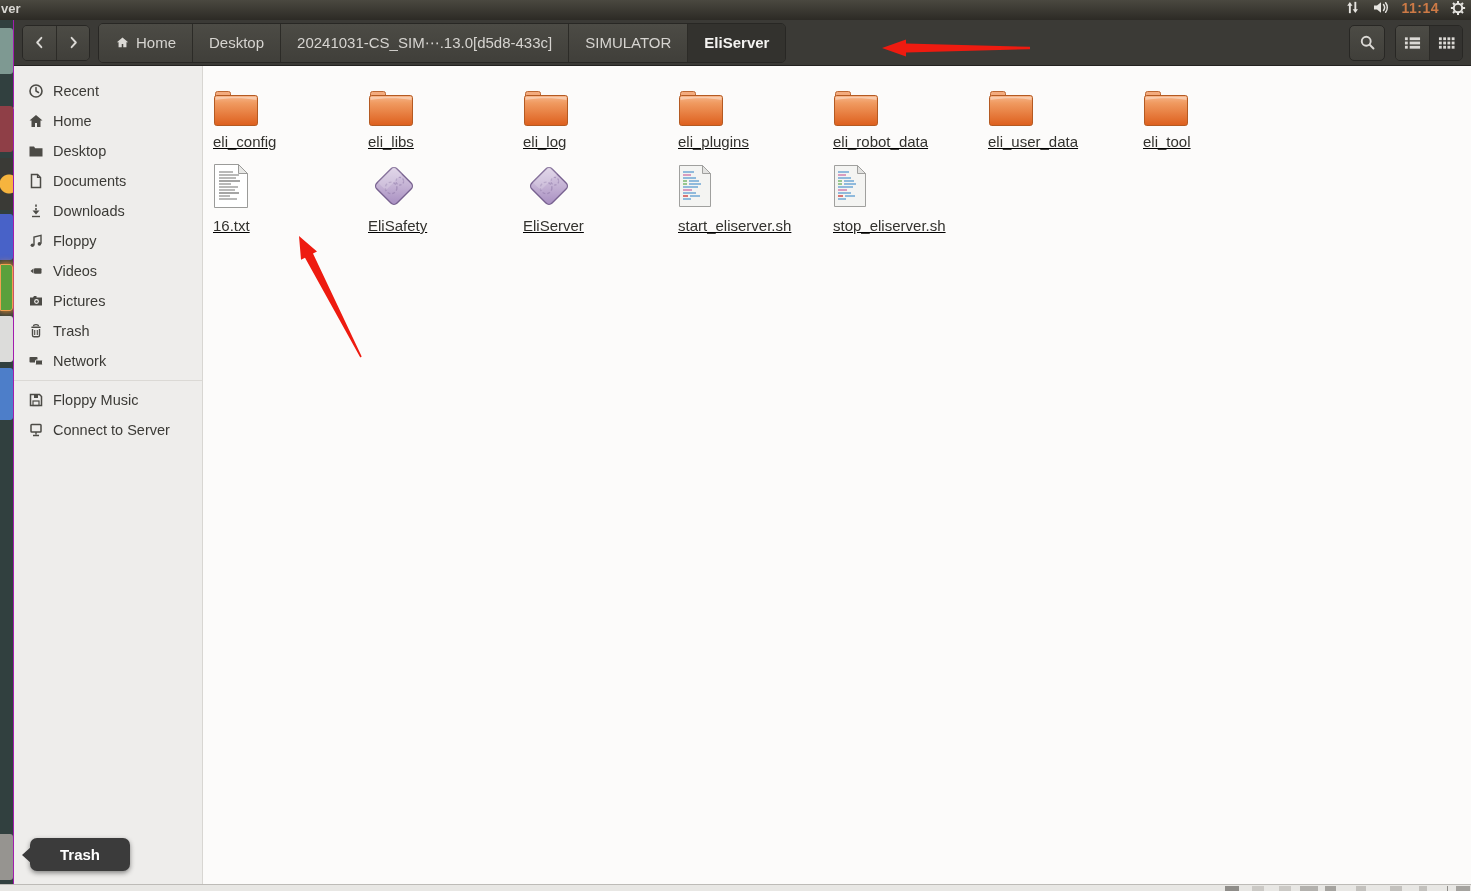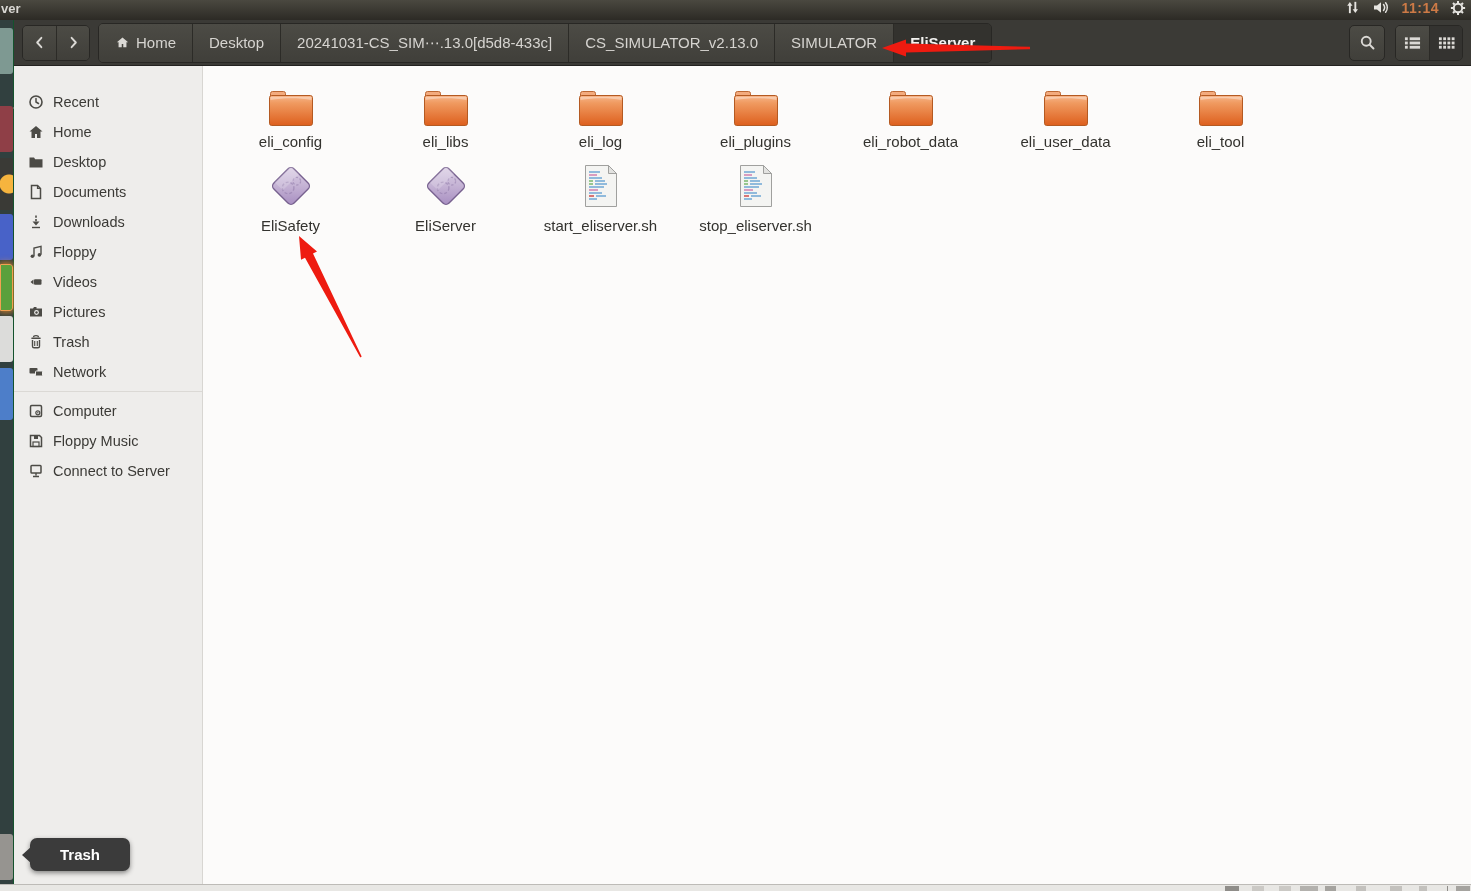--- a/index.html
+++ b/index.html
@@ -1,16 +1,16 @@
 <!DOCTYPE html>
 <html><head>
 <meta charset="utf-8">
 <style>
   html,body{margin:0;padding:0;background:#222;}
-  .screen{position:relative;width:1471px;height:891px;background:#14532d;overflow:hidden;
+  .screen{position:relative;width:1471px;height:891px;background:#a21caf;overflow:hidden;
           font-family:"Liberation Sans",sans-serif;}
   
   .topbar{position:absolute;left:0;top:0;width:1471px;height:20px;
           background:linear-gradient(#4a4840,#2c2a25);}
   .win-title{position:absolute;left:1px;top:1px;font-size:13px;font-weight:bold;color:#d9d7d3;}
   .topbar-right{position:absolute;right:5px;top:0;height:20px;display:flex;align-items:flex-start;gap:11px;color:#e6e4e0;}
   .topbar-right .ticon svg{display:block;}
   .clock{font-size:14px;font-weight:600;color:#cd7a46;letter-spacing:.5px;}
   
   .toolbar{position:absolute;left:14px;top:20px;width:1457px;height:46px;background:#3b3a36;
@@ -29,32 +29,32 @@
   .vbtn{width:33px;height:34px;}
   .vbtn.active{background:#343330;}
   .btn svg{display:block;color:#dbd9d5;}
   
   .dock{position:absolute;left:0;top:20px;width:13px;height:864px;background:#31403f;}
   .dicon{position:absolute;left:0;width:13px;border-radius:0 3px 3px 0;}
   .dock-hint{position:absolute;left:8px;top:103px;width:0;height:0;
              border:5px solid transparent;border-right:7px solid #bdbbb7;}
   
   .sidebar{position:absolute;left:14px;top:66px;width:189px;height:818px;background:#eeedeb;
-           border-right:1px solid #d8d6d2;box-sizing:border-box;padding-top:21px;}
+           border-right:1px solid #d8d6d2;box-sizing:border-box;padding-top:10px;}
   .srow{display:flex;align-items:center;height:30px;padding-left:14px;gap:9px;
         color:#3b3a36;font-size:14.5px;cursor:pointer;}
   .srow .icon{color:#4c4b46;}
   .srow .icon svg{display:block;}
   .sep{height:1px;background:#dbd9d5;margin:4px 0;}
   
   .content{position:absolute;left:203px;top:66px;width:1268px;height:818px;background:#fcfbfa;}
   .grid-row{position:absolute;left:10px;display:flex;}
   #row1{top:16px;}
   #row2{top:94px;}
-  .cell{width:155px;display:flex;flex-direction:column;align-items:center;cursor:pointer;}
+  .cell{width:155px;display:flex;flex-direction:column;align-items:flex-start;cursor:pointer;text-decoration:underline;}
   .ibox{height:46px;display:flex;align-items:flex-end;justify-content:center;}
   #row2 .ibox{height:52px;align-items:center;}
   .flabel{margin-top:5px;font-size:15px;color:#33322e;}
   .icon svg{display:block;}
   
   .tooltip{position:absolute;left:30px;top:838px;height:33px;background:#3b3b3b;border-radius:7px;
            color:#fff;font-size:15px;font-weight:600;display:flex;align-items:center;padding:0 30px;
            box-shadow:0 2px 5px rgba(0,0,0,.45);}
   .tooltip::before{content:"";position:absolute;left:-17px;top:50%;transform:translateY(-50%);
            border:9px solid transparent;border-right:10px solid #3b3b3b;}
@@ -121,23 +121,20 @@
               <path d="M8 2.6L2 7.6h1.8V13h3.4V9.6h1.6V13h3.4V7.6H14z" fill="currentColor"></path>
             </svg>
           </span>
           <span>Home</span>
         </button>
         <button class="btn pbtn">
           <span>Desktop</span>
         </button>
         <button class="btn pbtn">
           <span>20241031-CS_SIM⋯.13.0[d5d8-433c]</span>
-        </button>
-        <button class="btn pbtn">
-          <span>CS_SIMULATOR_v2.13.0</span>
         </button>
         <button class="btn pbtn">
           <span>SIMULATOR</span>
         </button>
         <button class="btn pbtn active">
           <span>EliServer</span>
         </button>
       </div>
     <div class="toolbar-right">
       <button class="btn sbtn">
@@ -284,30 +281,20 @@
             <rect x="1.5" y="4" width="8" height="5.5" rx="0.8" fill="currentColor"></rect>
             <rect x="7.5" y="7" width="7" height="5" rx="0.8" fill="currentColor" stroke="#eeedeb" stroke-width="1"></rect>
           </svg>
         </span>
         <span>Network</span>
       </div>
       <div class="sep"></div>
       <div class="srow">
         <span class="icon ">
           <svg width="16" height="16" viewBox="0 0 16 16">
-            <rect x="2.5" y="2.5" width="11" height="11" rx="1.2" fill="none" stroke="currentColor" stroke-width="1.5"></rect>
-            <circle cx="9.8" cy="9.8" r="2" fill="none" stroke="currentColor" stroke-width="1.2"></circle>
-            <circle cx="9.8" cy="9.8" r="0.7" fill="currentColor"></circle>
-          </svg>
-        </span>
-        <span>Computer</span>
-      </div>
-      <div class="srow">
-        <span class="icon ">
-          <svg width="16" height="16" viewBox="0 0 16 16">
             <path d="M2.5 2.5h9l2 2v9h-11z" fill="none" stroke="currentColor" stroke-width="1.5"></path>
             <rect x="5" y="9" width="6" height="4.5" fill="none" stroke="currentColor" stroke-width="1.2"></rect>
             <rect x="6" y="3" width="4" height="3" fill="currentColor"></rect>
           </svg>
         </span>
         <span>Floppy Music</span>
       </div>
       <div class="srow">
         <span class="icon ">
           <svg width="16" height="16" viewBox="0 0 16 16">
@@ -449,20 +436,37 @@
                 <path d="M2.5 6.5v-3a2 2 0 012-2h11a2 2 0 012 2v3z" fill="#f3ab7e" stroke="#bc6733" stroke-width="1"></path>
                 <rect x="1.5" y="5.5" width="43" height="30" rx="2.2" fill="url(#gf)" stroke="#b45a22" stroke-width="1"></rect>
                 <path d="M2.5 10c14-2.5 28-2.5 41 0V7H2.5z" fill="#ffffff" opacity="0.35"></path>
               </svg>
             </span>
           </div>
           <div class="flabel">eli_tool</div>
         </div>
       </div>
     <div class="grid-row" id="row2">
+        <div class="cell">
+          <div class="ibox">
+            <span class="icon ">
+              <svg width="36" height="46" viewBox="0 0 36 46">
+                <path d="M1.5 1.5h24l9 9v34h-33z" fill="#ffffff" stroke="#9b9b99" stroke-width="1"></path>
+                <path d="M25.5 1.5v9h9z" fill="#e8e8e6" stroke="#9b9b99" stroke-width="1"></path>
+                <g stroke="#a3a3a1" stroke-width="1.4">
+                  <path d="M6 9h14M6 12h20M6 15h17M6 21h12M6 24h19M6 27h16M6 33h11M6 36h18"></path>
+                </g>
+                <g stroke="#87878五" stroke-width="1.4">
+                  <path d="M6 18h21M6 30h20" stroke="#888886"></path>
+                </g>
+              </svg>
+            </span>
+          </div>
+          <div class="flabel">16.txt</div>
+        </div>
         <div class="cell">
           <div class="ibox">
             <span class="icon ">
               <svg width="52" height="52" viewBox="0 0 54 54">
                 <defs>
                   <linearGradient id="gd" x1="0" y1="0" x2="1" y2="1">
                     <stop offset="0" stop-color="#ddd1e6"></stop>
                     <stop offset="0.5" stop-color="#c4b2d4"></stop>
                     <stop offset="1" stop-color="#a68cc0"></stop>
                   </linearGradient>

